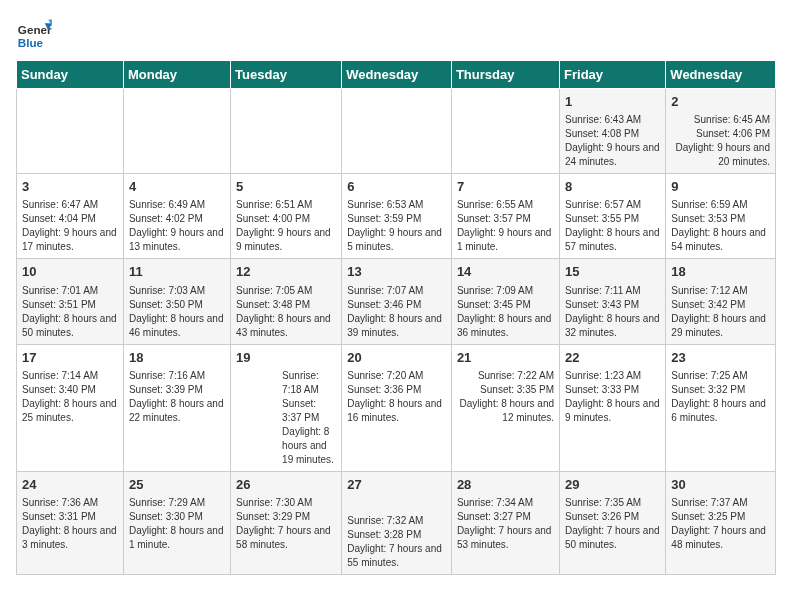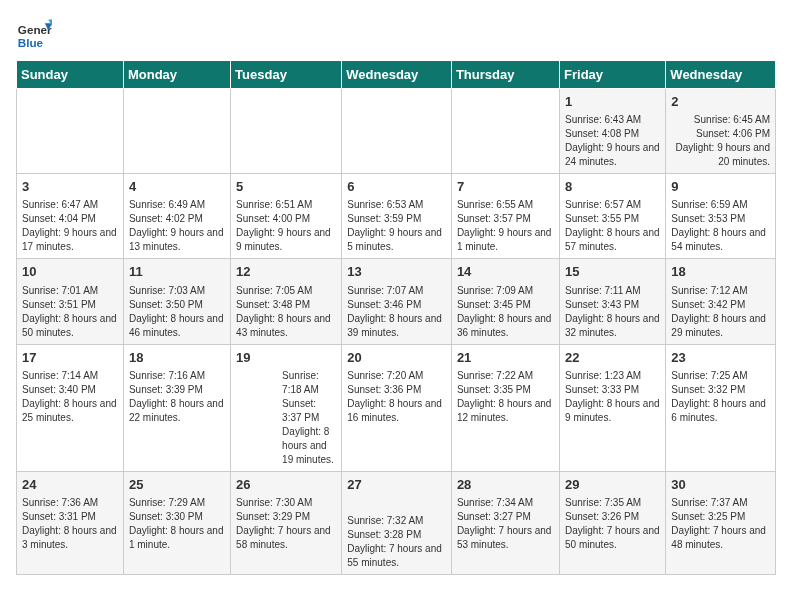--- a/index.html
+++ b/index.html
@@ -244,21 +244,21 @@
 Daylight: 8 hours and 19 minutes.</div>
         </td>
         <td>
           <span class="day-num">20</span>
           <div class="day-info" style="white-space: pre-wrap;">Sunrise: 7:20 AM
 Sunset: 3:36 PM
 Daylight: 8 hours and 16 minutes.</div>
         </td>
         <td>
           <span class="day-num">21</span>
-          <div class="day-info" style="white-space: pre-wrap;">Sunrise: 7:22 AM
+          <div class="day-info" style="white-space: pre-wrap; text-align: right;">Sunrise: 7:22 AM
 Sunset: 3:35 PM
 Daylight: 8 hours and 12 minutes.</div>
         </td>
         <td>
           <span class="day-num">22</span>
           <div class="day-info" style="white-space: pre-wrap;">Sunrise: 1:23 AM
 Sunset: 3:33 PM
 Daylight: 8 hours and 9 minutes.</div>
         </td>
         <td>

